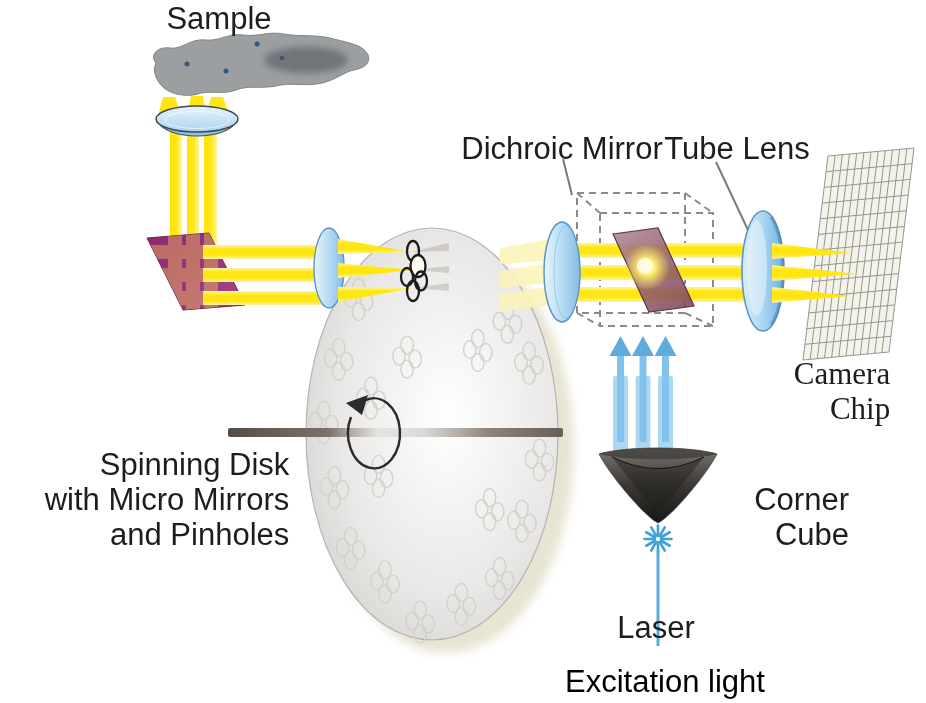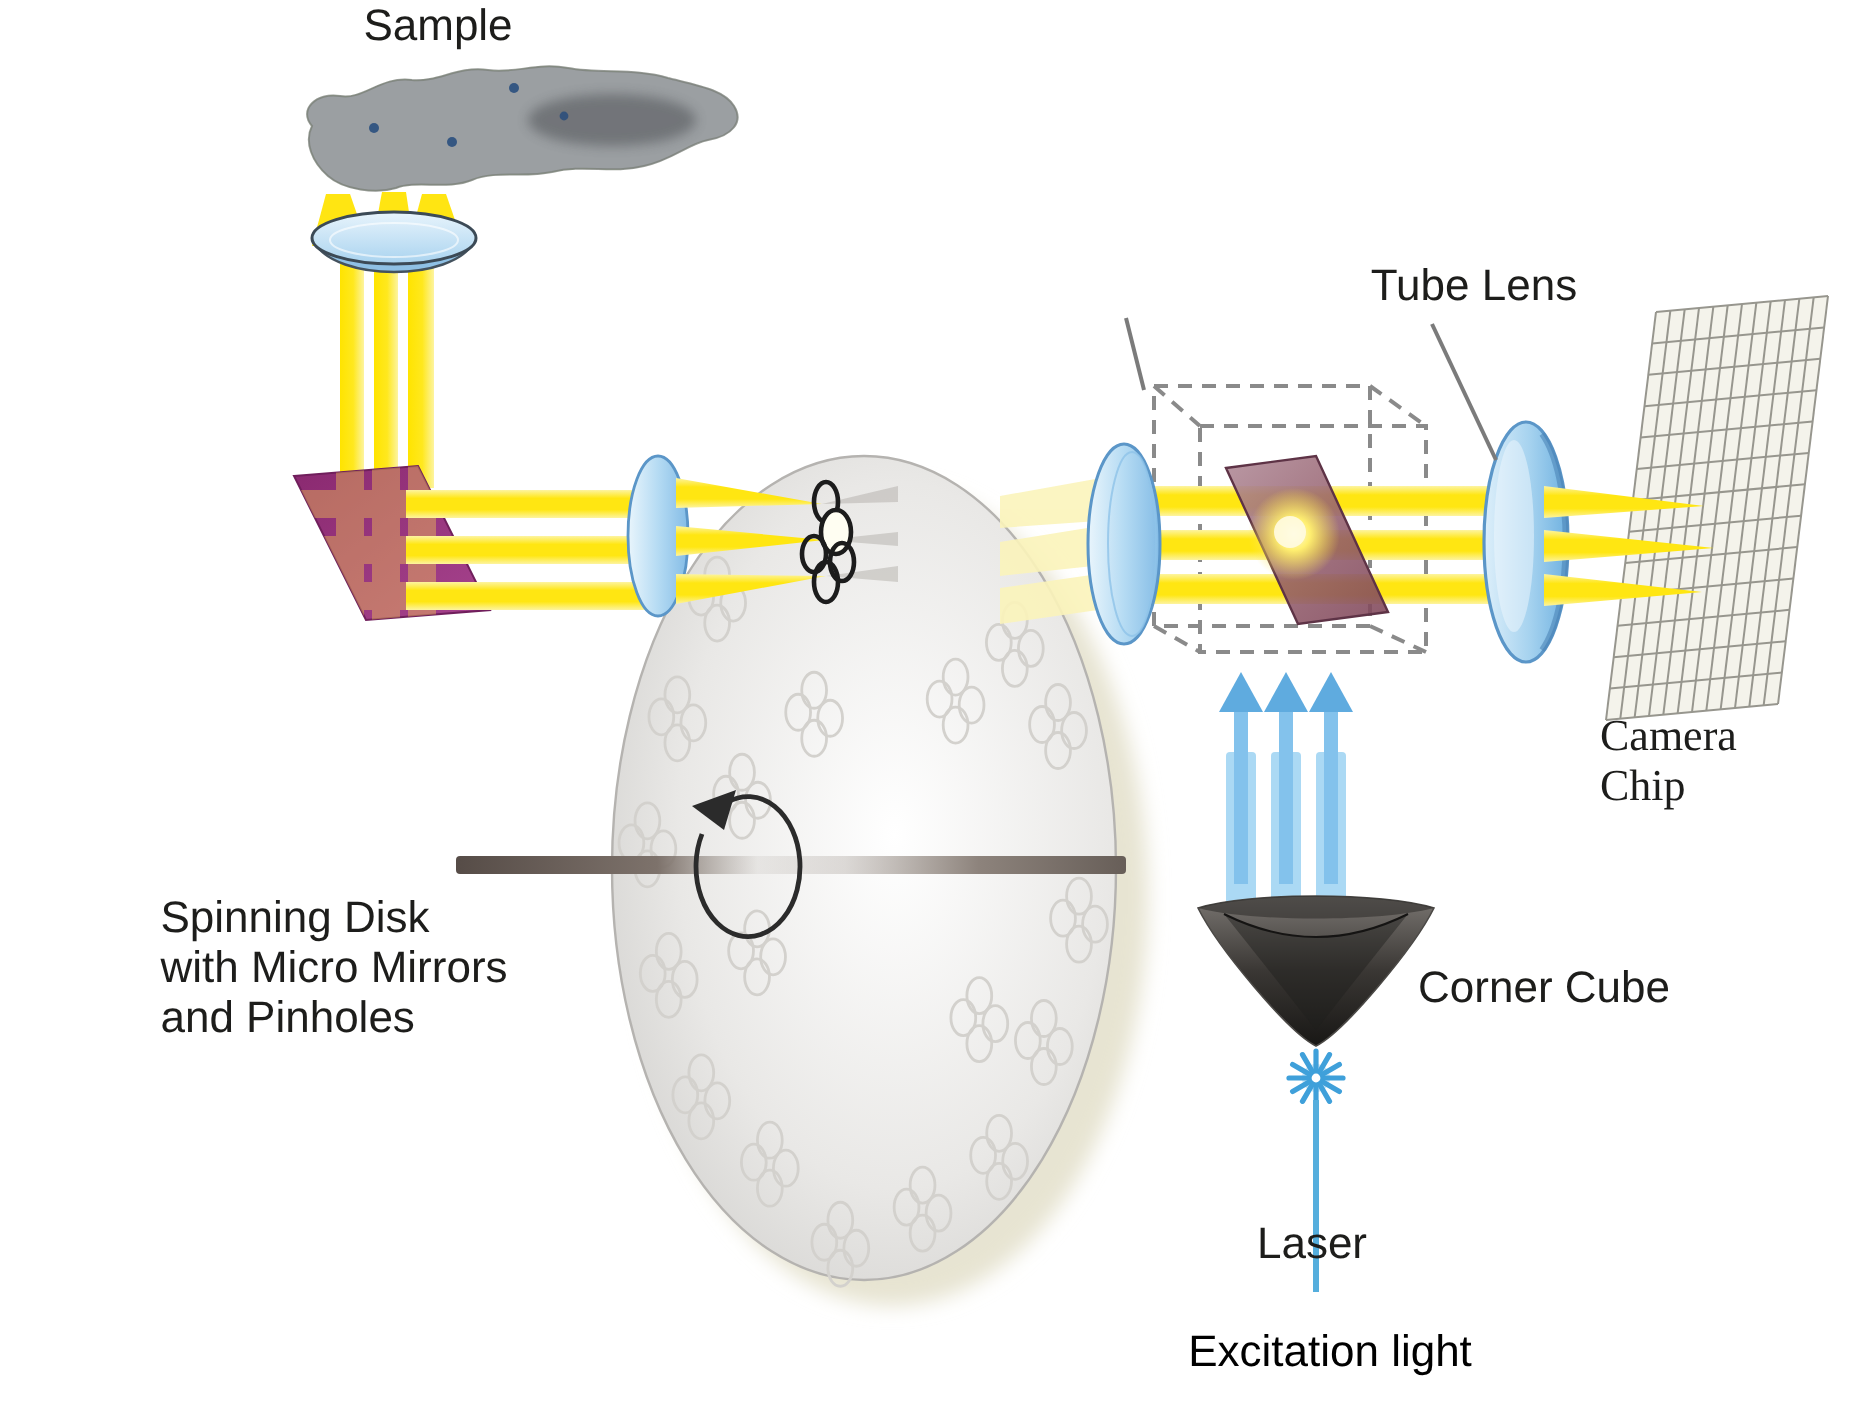--- a/index.html
+++ b/index.html
@@ -1,20 +1,20 @@
 <!DOCTYPE html>
 <html><head>
 <meta charset="utf-8">
 <style>
   html,body{margin:0;padding:0;background:#ffffff;}
   .page{position:relative;width:926px;height:703px;background:#ffffff;overflow:hidden;
         font-family:"Liberation Sans",sans-serif;}
   .page svg{position:absolute;left:0;top:0;}
-  .lbl{position:absolute;font-size:22px;line-height:1.13;color:#1d1d1b;
-       white-space:pre-line;text-align:left;transform:translateX(-50%);}
+  .lbl{position:absolute;font-size:31px;line-height:1.13;color:#1d1d1b;
+       white-space:pre-line;text-align:right;transform:translateX(-50%);}
   .lbl.muted{color:#000000;}
 </style>
 </head>
 <body>
 
 <div class="page">
 
 <svg width="926" height="703" viewBox="0 0 926 703">
   <defs>
     <linearGradient id="beamH" x1="0" y1="0" x2="0" y2="1">
@@ -376,20 +376,21 @@
         <line x1="661.4641016151378" y1="537" x2="669.69134295109" y2="532.25" stroke="#3fa0da" stroke-width="2.6" stroke-linecap="round"></line>
       </g>
   <circle cx="658" cy="539" r="2.8" fill="#ffffff" stroke="#3fa0da" stroke-width="1.2"></circle>
   <line x1="658" y1="550" x2="658" y2="646" stroke="#55aedd" stroke-width="3"></line>
 
   <line x1="563" y1="159" x2="572" y2="195" stroke="#7b7b7b" stroke-width="2"></line>
   <line x1="716" y1="162" x2="748" y2="230" stroke="#7b7b7b" stroke-width="2"></line>
 </svg>
 
 <div class="lbl" style="left:219px;top:1px;">Sample</div>
+<div class="lbl" style="left:562px;top:131px;">Dichroic Mirror</div>
 <div class="lbl" style="left:737px;top:131px;">Tube Lens</div>
 <div class="lbl" style="left:842px;top:356px;font-family:Liberation Serif, serif;">Camera Chip</div>
 <div class="lbl" style="left:167px;top:447px;">Spinning Disk
 with Micro Mirrors
 and Pinholes</div>
 <div class="lbl" style="left:772px;top:482px;">Corner Cube</div>
 <div class="lbl" style="left:656px;top:578px;margin-top:32px;">Laser</div>
 <div class="lbl muted" style="left:665px;top:664px;">Excitation light</div>
 
 </div>

